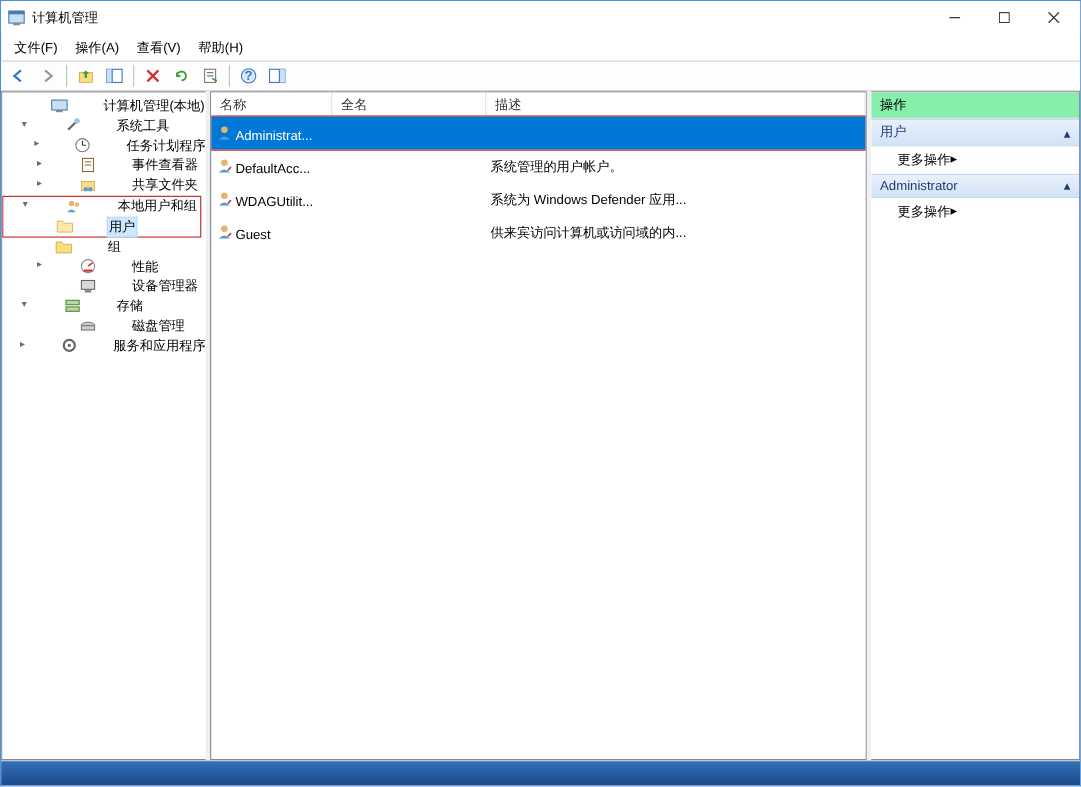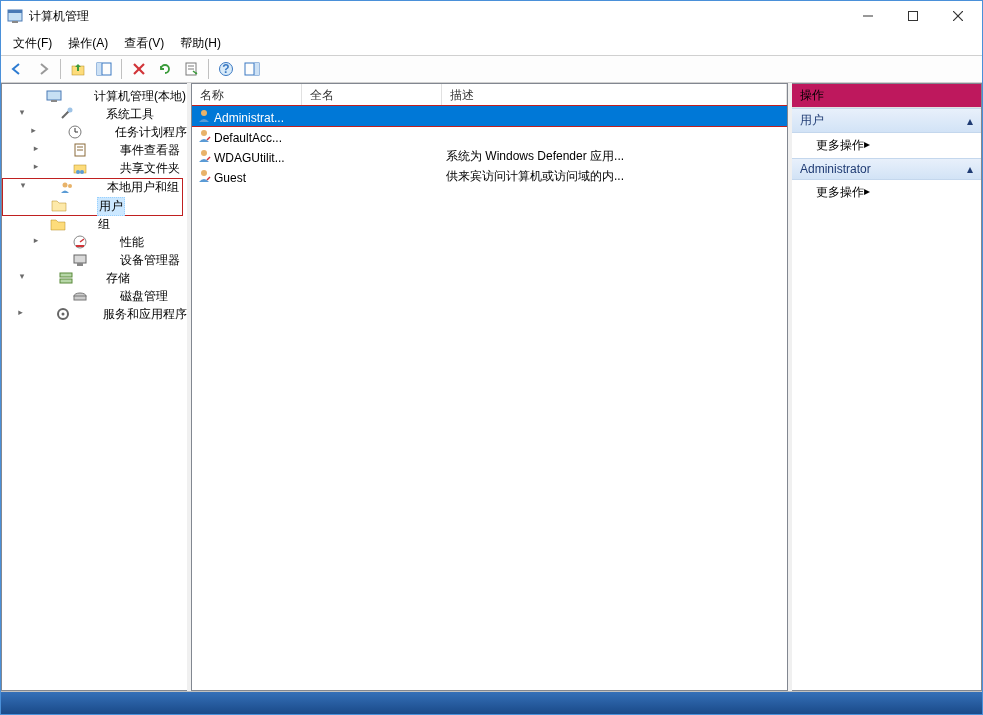--- a/index.html
+++ b/index.html
@@ -35,28 +35,28 @@
 .treenode .tg { width: 12px; height: 12px; display:flex; align-items:center; justify-content:center; color:#6b6b6b; font-size:9px; }
 .treenode .ic { width: 16px; height: 16px; margin: 0 2px; display:flex; align-items:center; justify-content:center; }
 .treenode .lbl { padding-left: 2px; }
 .treenode.sel .lbl { background: #cce8ff; border:1px dotted #99d1ff; padding:0 1px; }
 .ind0{padding-left:2px;} .ind1{padding-left:14px;} .ind2{padding-left:28px;} .ind3{padding-left:46px;}
 .hlbox { border: 1px solid #c02020; margin: 0 4px 0 0; }
 
 
 .listhdr { display:flex; height:22px; background:#fff; border-bottom:1px solid #e1e1e1; }
 .listhdr .col { border-right:1px solid #e1e1e1; padding:3px 8px; color:#333; cursor:pointer; }
-.listrow { display:flex; height:20px; align-items:center; cursor:pointer; }
+.listrow { display:flex; height:30px; align-items:center; cursor:pointer; }
 .listrow.sel { background:#0078d7; color:#fff; }
 .listrow .c { padding:0 4px; overflow:hidden; text-overflow:ellipsis; white-space:nowrap; }
 .listrow .ic { width:16px; height:16px; display:inline-flex; align-items:center; justify-content:center; margin-right:2px; }
 .hlrow { outline:1px solid #c02020; }
 
 
-.acthdr { background:#be185d; padding:3px 8px; border-bottom:1px solid #e1e1e1; }
+.acthdr { background:#86efac; padding:3px 8px; border-bottom:1px solid #e1e1e1; }
 .actsection { background: linear-gradient(#e8f0fb,#d2e3f6); padding:3px 8px; border-top:1px solid #c4d7ed; border-bottom:1px solid #c4d7ed; display:flex; justify-content:space-between; align-items:center; cursor:pointer; color:#1f3b73; }
 .actitem { padding:4px 8px 4px 24px; cursor:pointer; display:flex; justify-content:flex-start; }
 
 
 .bottom { height:22px; background:linear-gradient(#3570b8,#1a4a89); }
 
 
 svg { display:block; }
 .folder-closed{ fill:#fddc7b; stroke:#b58a1e; stroke-width:.5; }
 .folder-open{ fill:#fde9a9; stroke:#b58a1e; stroke-width:.5; }
@@ -325,20 +325,21 @@
         </div>
         <div class="listrow">
           <div class="c" style="width:110px"><span class="ic">
               <svg width="14" height="14">
                 <circle cx="7" cy="5" r="3" fill="#e8b36a"></circle>
                 <path d="M2 14 Q7 8 12 14" fill="#5a9bd5"></path>
                 <path d="M10 12 L13 9" stroke="#d13438" stroke-width="1.5"></path>
               </svg>
             </span><span>DefaultAcc...</span></div>
           <div class="c" style="width:140px"></div>
+          <div class="c" style="flex:1">系统管理的用户帐户。</div>
         </div>
         <div class="listrow">
           <div class="c" style="width:110px"><span class="ic">
               <svg width="14" height="14">
                 <circle cx="7" cy="5" r="3" fill="#e8b36a"></circle>
                 <path d="M2 14 Q7 8 12 14" fill="#5a9bd5"></path>
                 <path d="M10 12 L13 9" stroke="#d13438" stroke-width="1.5"></path>
               </svg>
             </span><span>WDAGUtilit...</span></div>
           <div class="c" style="width:140px"></div>

